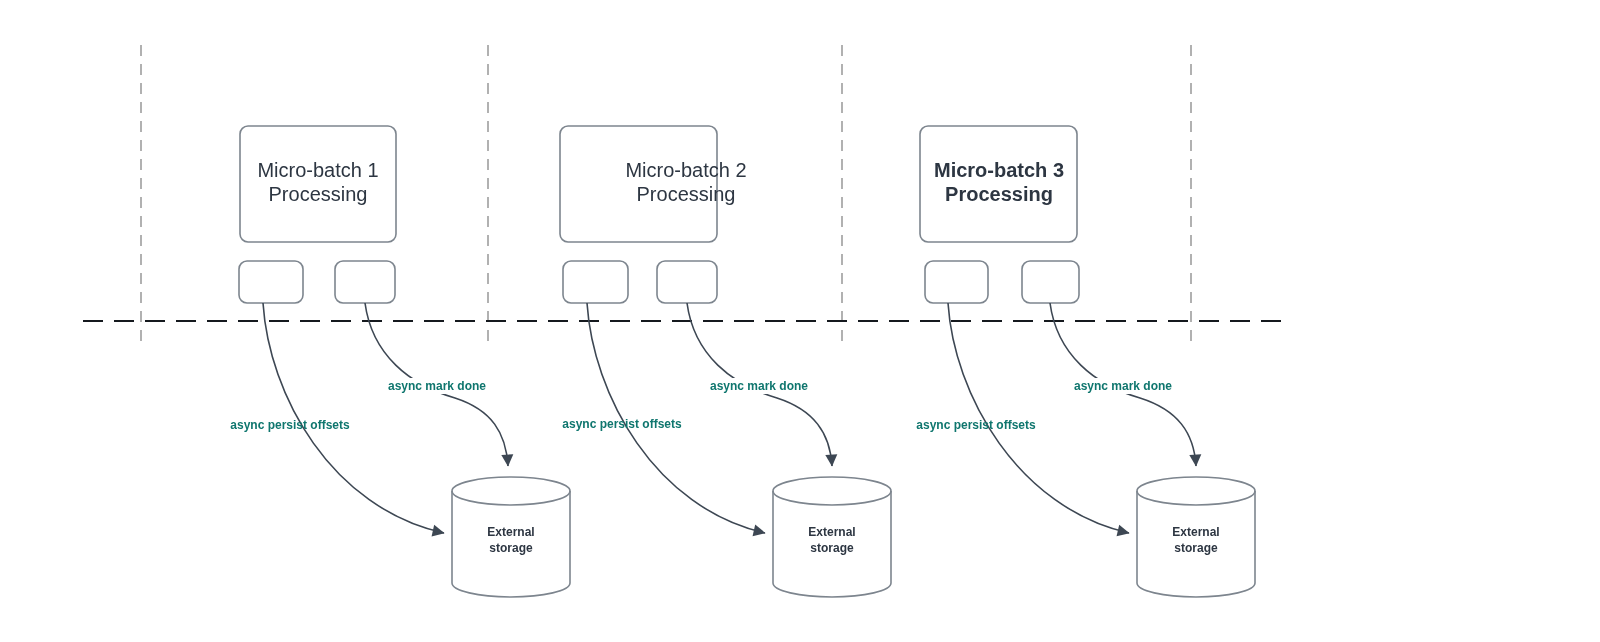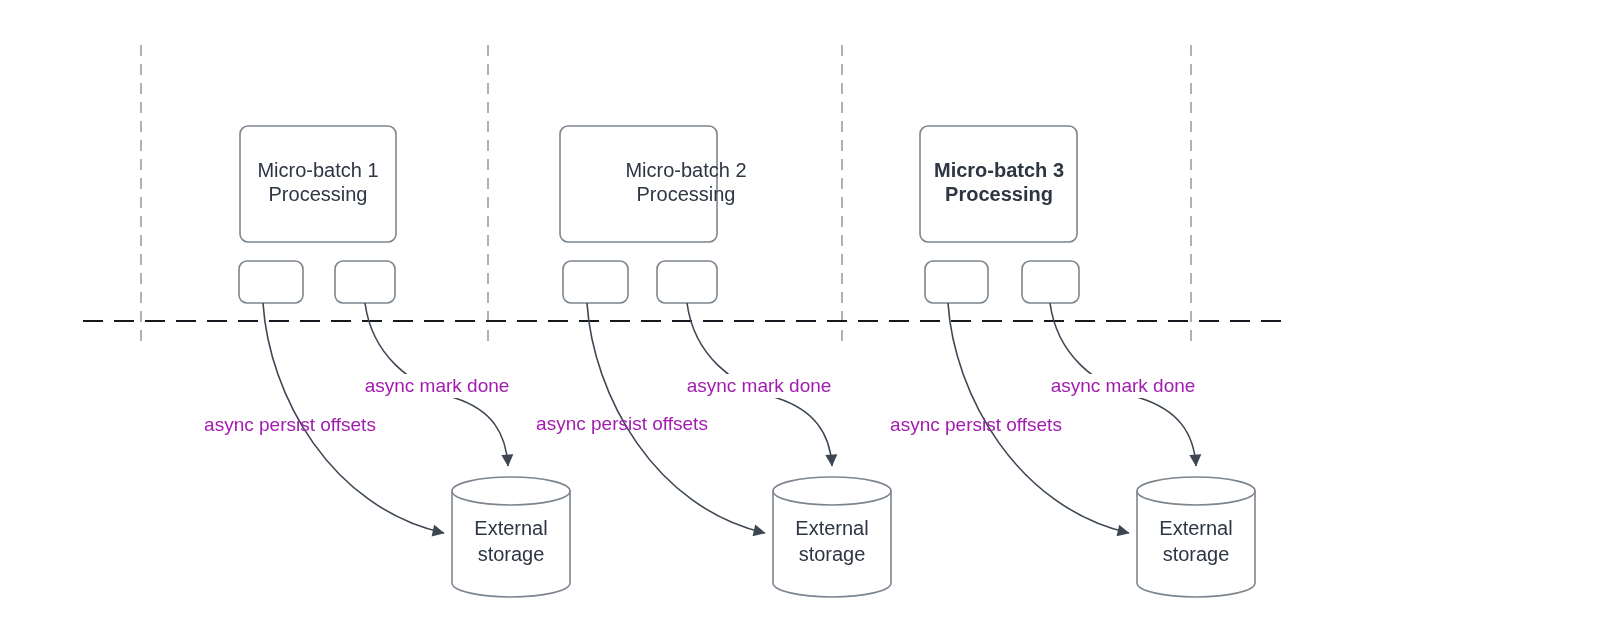--- a/index.html
+++ b/index.html
@@ -20,25 +20,25 @@
   .rim  { stroke: #7d858e; stroke-width: 1.6; fill: none; }
 
   .lbl {
     position: absolute;
     transform: translate(-50%, -50%);
     text-align: center;
     color: #2d3642;
     white-space: pre-line;
   }
   .node-lbl { font-size: 20px; line-height: 1.22; }
-  .store-lbl { font-size: 20px; line-height: 1.32; }
+  .store-lbl { font-size: 12px; line-height: 1.32; font-weight: bold; }
   .edge-lbl {
-    font-size: 19px;
-    font-weight: normal;
-    color: #a21caf;
+    font-size: 12px;
+    font-weight: bold;
+    color: #0f766e;
     white-space: nowrap;
   }
   .edge-lbl.bg { background: #ffffff; padding: 1px 3px; }
   .time-lbl { font-size: 24px; white-space: nowrap; }
 
   
   .pos-box1   { left: 318px;  top: 182px; }
   .pos-box2   { left: 639px;  top: 182px; margin-left: 47px; }
   .pos-box3   { left: 999px;  top: 182px; font-weight: bold; }
   .pos-store1 { left: 511px;  top: 541px; }

